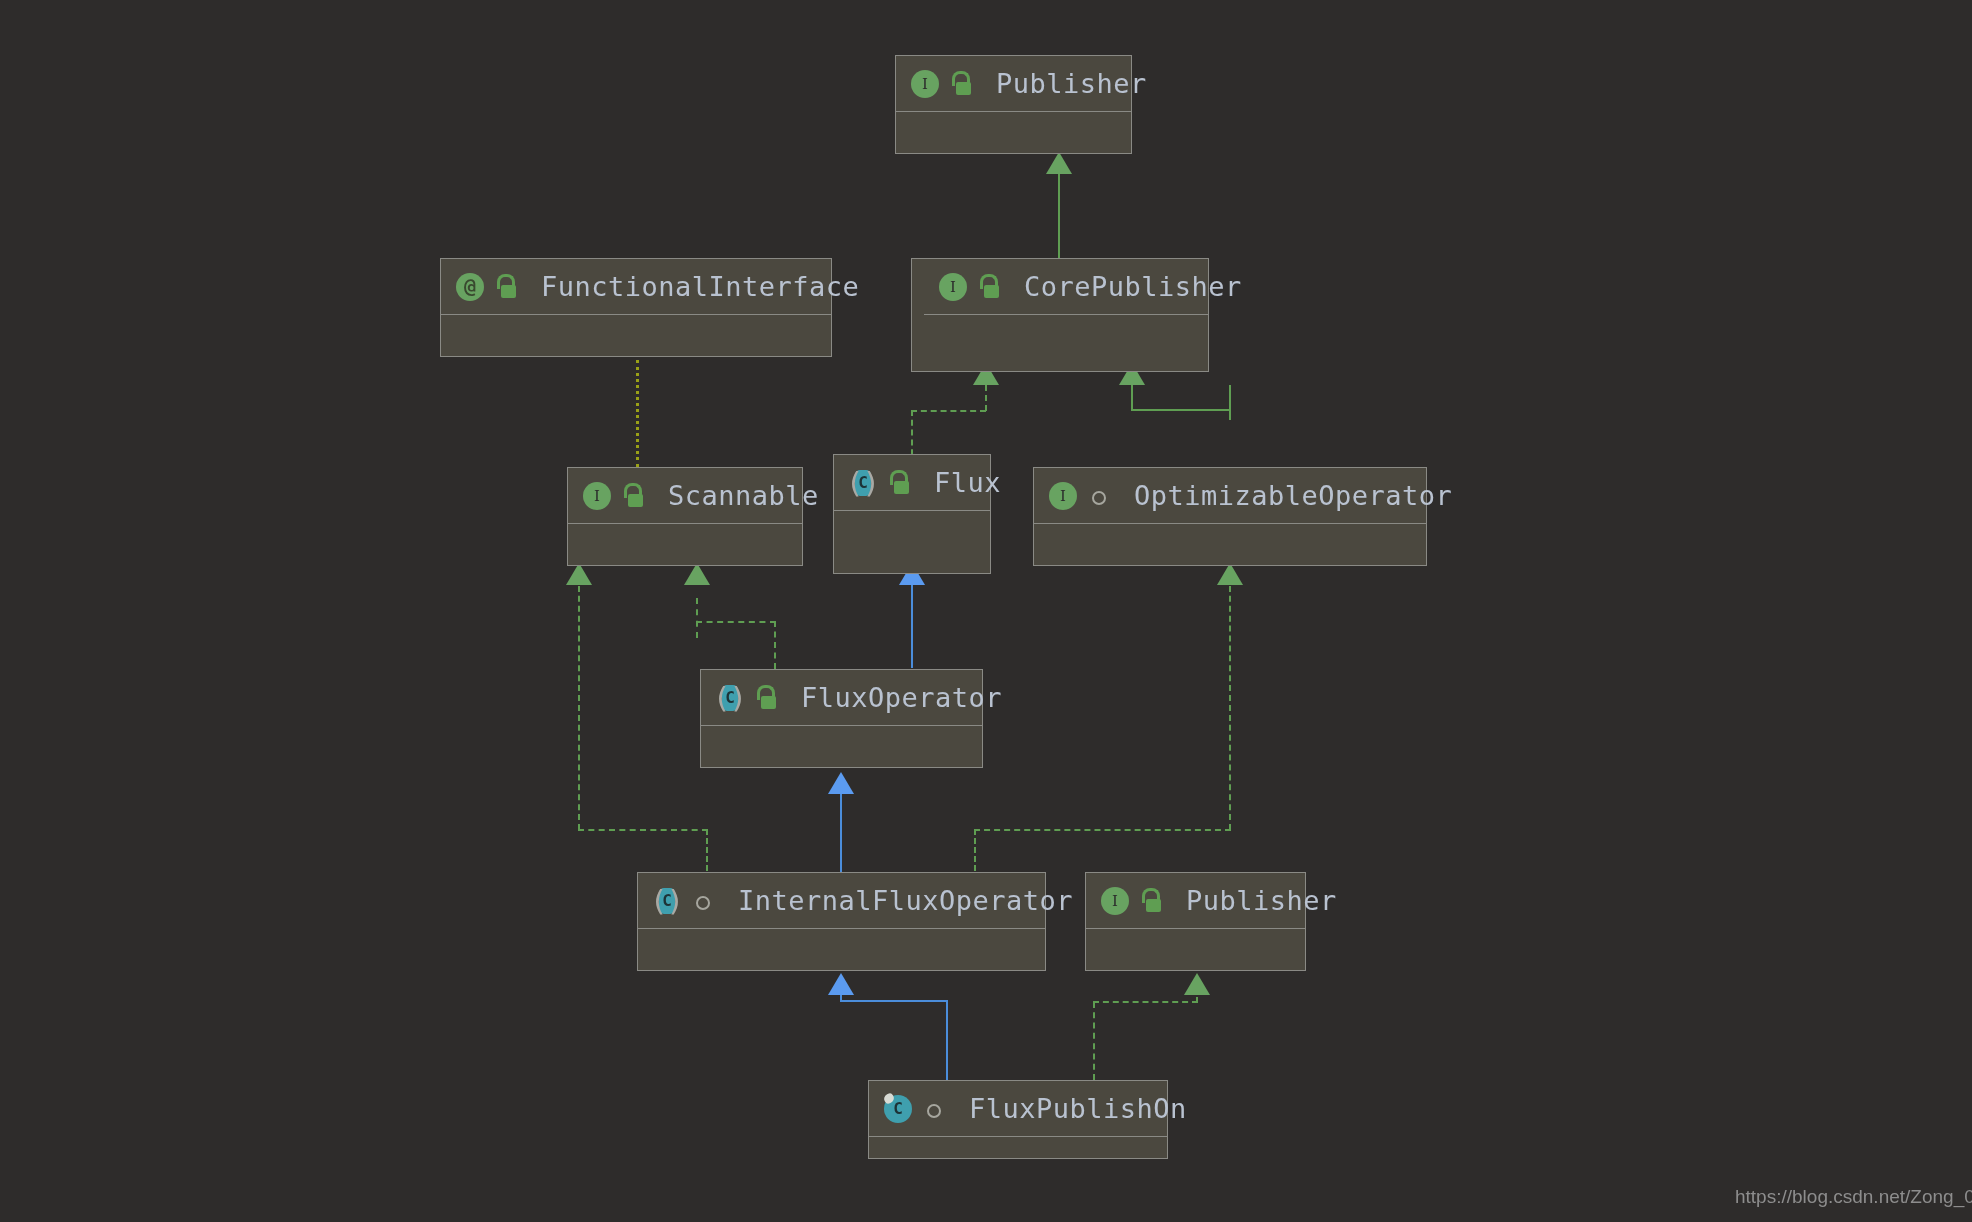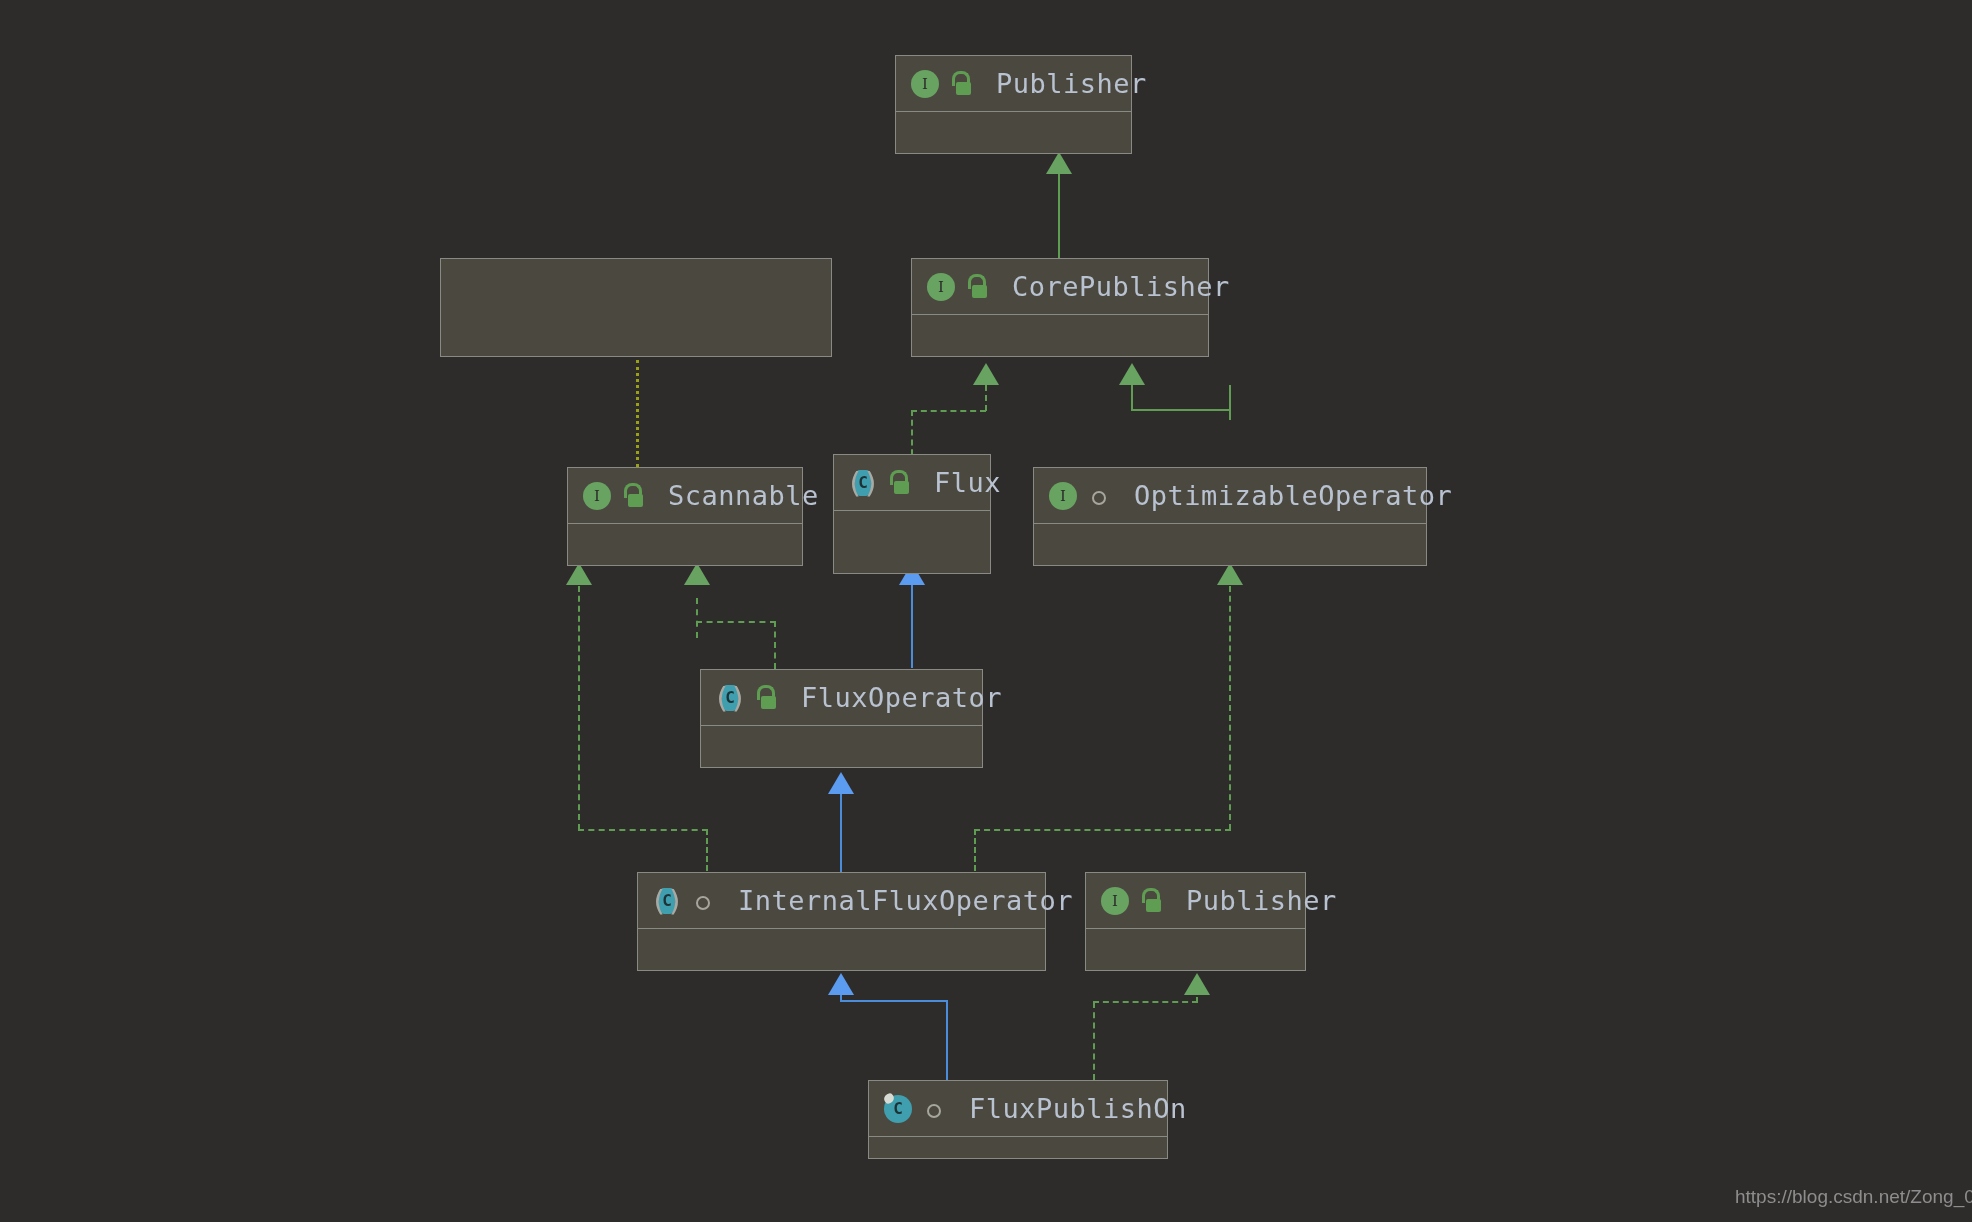--- a/index.html
+++ b/index.html
@@ -271,24 +271,32 @@
       <span class="vis pub">
         <span class="shackle"></span>
           <span class="body"></span>
       </span>
       <span class="node-title">Publisher</span>
     </div>
     <div class="node-body"></div>
   </div>
 
   <div class="node" style="left:440px; top:258px; width:392px; height:99px;">
-    <div class="node-body"></div>
-  </div>
-
-  <div class="node" style="left:911px; top:258px; width:298px; height:99px;">
+    <div class="node-header">
+      <span class="kind anno"></span>
+      <span class="vis pub">
+        <span class="shackle"></span>
+          <span class="body"></span>
+      </span>
+      <span class="node-title">FunctionalInterface</span>
+    </div>
+    <div class="node-body"></div>
+  </div>
+
+  <div class="node" style="left:911px; top:258px; width:298px; height:114px;padding-left:12px;">
     <div class="node-header">
       <span class="kind iface"></span>
       <span class="vis pub">
         <span class="shackle"></span>
           <span class="body"></span>
       </span>
       <span class="node-title">CorePublisher</span>
     </div>
     <div class="node-body"></div>
   </div>

